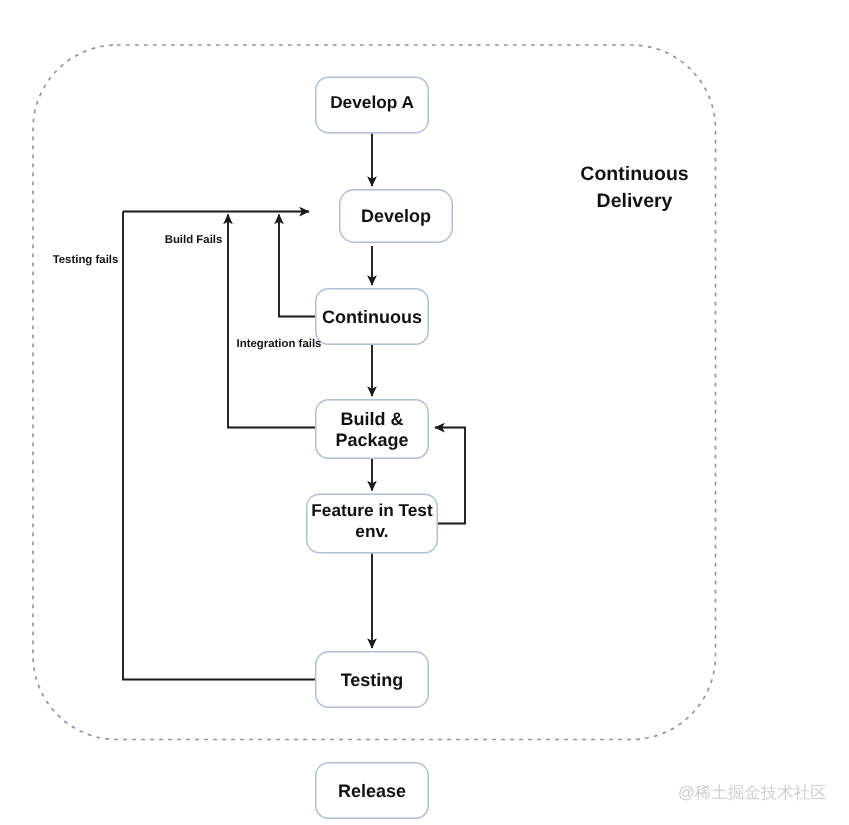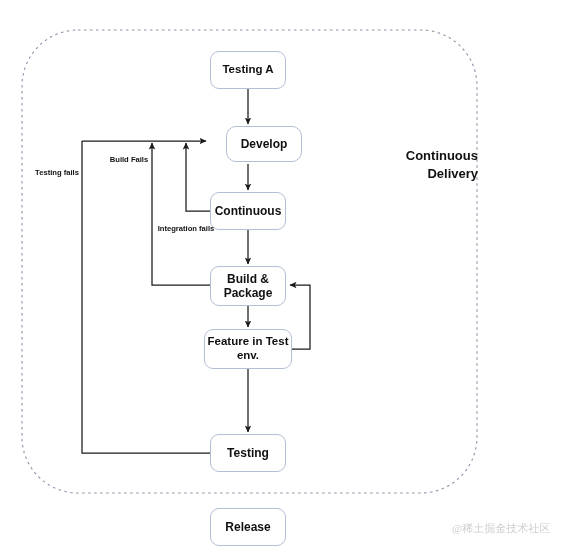--- a/index.html
+++ b/index.html
@@ -16,30 +16,30 @@
 
   .n-feature{left:210px;top:51px;width:76px;height:38px;font-size:11.5px;}
   .n-develop{left:226px;top:126px;width:76px;height:36px;font-size:12px;border-radius:10px;}
   .n-integrate{left:210px;top:192px;width:76px;height:38px;font-size:12px;}
   .n-build{left:210px;top:266px;width:76px;height:40px;font-size:12px;}
   .n-deploy{left:204px;top:329px;width:88px;height:40px;font-size:11.5px;}
   .n-testing{left:210px;top:434px;width:76px;height:38px;font-size:12px;}
   .n-release{left:210px;top:508px;width:76px;height:38px;font-size:12px;justify-content:center;}
 
   .section-title{position:absolute;left:368px;top:107px;width:110px;
-       font-size:13px;font-weight:bold;color:#111;text-align:right;line-height:1.35;margin-top:40px;}
+       font-size:13px;font-weight:bold;color:#111;text-align:center;line-height:1.35;}
 
   .edge-label{position:absolute;font-size:7.6px;font-weight:bold;color:#111;
        text-align:center;line-height:1.3;}
   .lbl-testing-fails{left:30px;top:168px;width:54px;}
   .lbl-build-fails{left:104px;top:155px;width:50px;}
   .lbl-integration-fails{left:151px;top:224px;width:70px;}
 
   .watermark{position:absolute;left:452px;top:521px;font-size:11px;color:#cfcfcf;
-       font-family:Liberation Serif, serif;white-space:nowrap;}
+       font-family:Liberation Sans, sans-serif;white-space:nowrap;}
 </style>
 </head>
 <body>
 
 <div id="canvas">
 
   <svg class="layer" viewBox="0 0 566 550" xmlns="http://www.w3.org/2000/svg">
     <defs>
       <marker id="ah" markerWidth="7" markerHeight="7" refX="5.2" refY="3" orient="auto" markerUnits="strokeWidth">
         <path d="M0,0.4 L5.6,3 L0,5.6 L1.3,3 Z" fill="#1a1a1a"></path>
@@ -65,21 +65,21 @@
 
       <path d="M210,453 L82,453 L82,141"></path>
 
       <path d="M210,285 L152,285 L152,143" marker-end="url(#ah)"></path>
 
       <path d="M210,211 L186,211 L186,143" marker-end="url(#ah)"></path>
     </g>
   </svg>
 
   <div class="node n-feature">
-    <span>Testing A</span>
+    <span>Develop A</span>
   </div>
 
   <div class="node n-develop">
     <span>Develop</span>
   </div>
 
   <div class="node n-integrate">
     <span>Continuous</span>
   </div>
 

